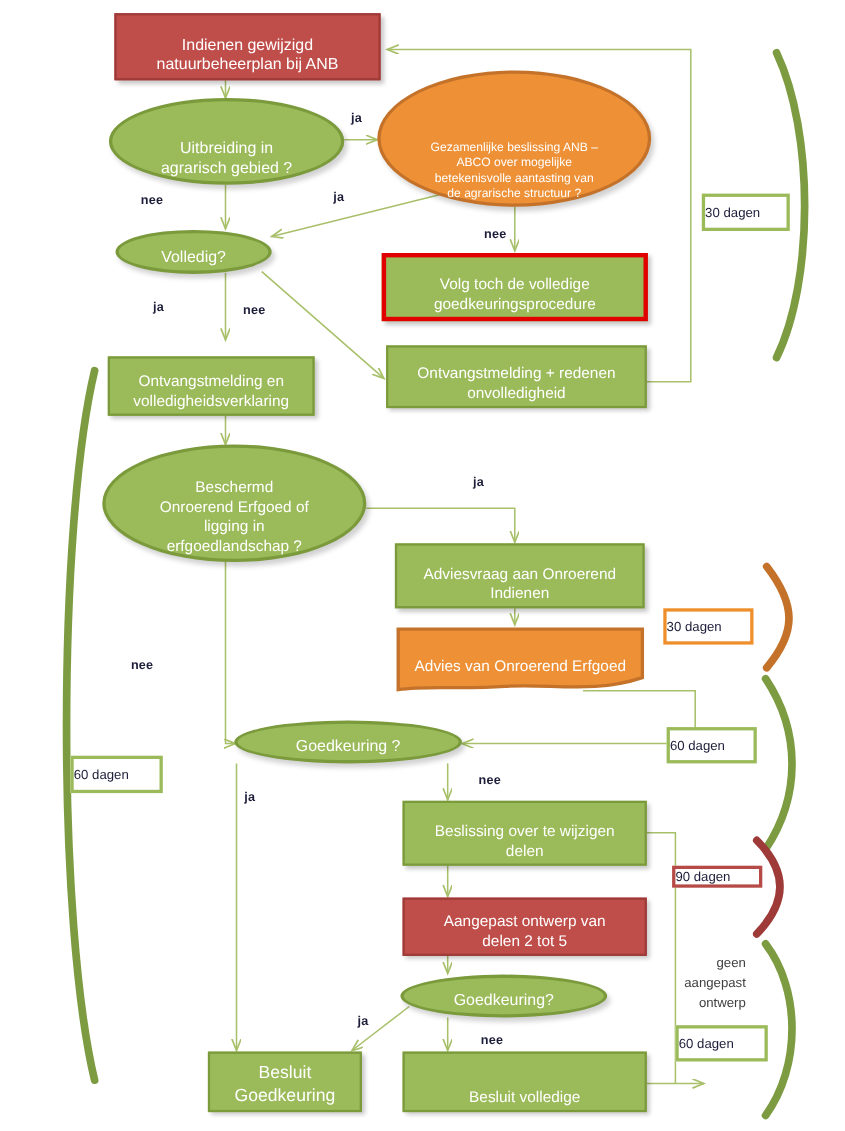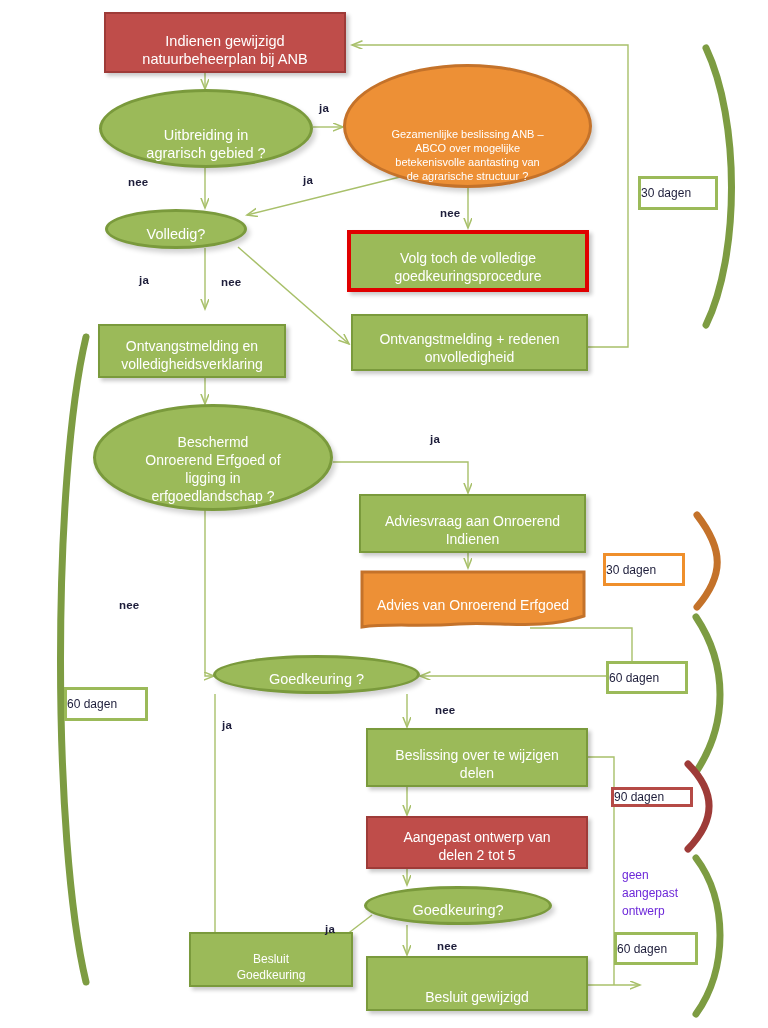--- a/index.html
+++ b/index.html
@@ -90,23 +90,24 @@
     font-size: 11.5px;
     font-weight: bold;
     color: #1d1d3a;
     letter-spacing: 0.2px;
     white-space: pre-line;
     line-height: 1.45;
   }
   .plaintext {
     position: absolute;
     font-size: 12px;
-    color: #6d28d9;
+    color: #404040;
     line-height: 1.5;
     white-space: pre-line;
+    text-align: right;
   }
 </style>
 </head>
 <body>
 
 <div id="canvas">
 
   <svg id="wires" viewBox="0 0 768 1028">
     <defs>
       <marker id="ah" markerWidth="9" markerHeight="9" refX="7.5" refY="3" orient="auto">
@@ -239,27 +240,27 @@
 
   <div class="node rect-red shadowbox" style="left:366px; top:816px; width:222px; height:53px; font-size:14px;">
     <span>Aangepast ontwerp van
 delen 2 tot 5</span>
   </div>
 
   <div class="node ellipse shadowell" style="left:364px; top:886px; width:188px; height:39px; font-size:14.5px;">
     <span>Goedkeuring?</span>
   </div>
 
-  <div class="node rect shadowbox" style="left:189px; top:932px; width:164px; height:55px; font-size:12px;">
+  <div class="node rect shadowbox" style="left:189px; top:956px; width:140px; height:55px; font-size:16px;">
     <span>Besluit
 Goedkeuring</span>
   </div>
 
   <div class="node rect shadowbox" style="left:366px; top:956px; width:222px; height:55px; font-size:14px;">
-    <span>Besluit gewijzigd</span>
+    <span>Besluit volledige</span>
   </div>
 
   <span class="edgelabel" style="left:319px; top:100px;">ja</span>
   <span class="edgelabel" style="left:128px; top:174px;">nee</span>
   <span class="edgelabel" style="left:303px; top:172px;">ja</span>
   <span class="edgelabel" style="left:440px; top:205px;">nee</span>
   <span class="edgelabel" style="left:139px; top:272px;">ja</span>
   <span class="edgelabel" style="left:221px; top:274px;">nee</span>
   <span class="edgelabel" style="left:430px; top:431px;">ja</span>
   <span class="edgelabel" style="left:119px; top:597px;">nee</span>

